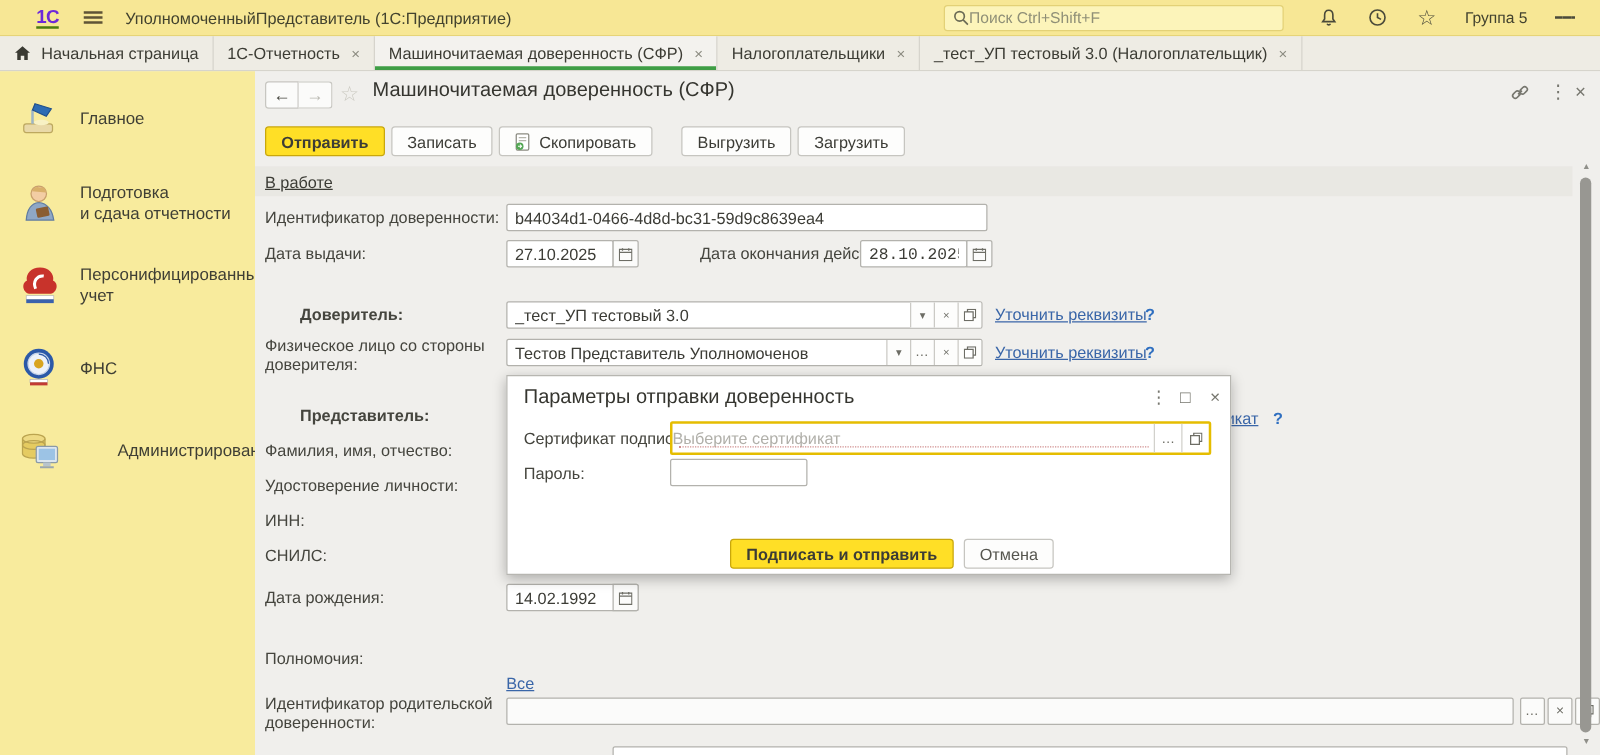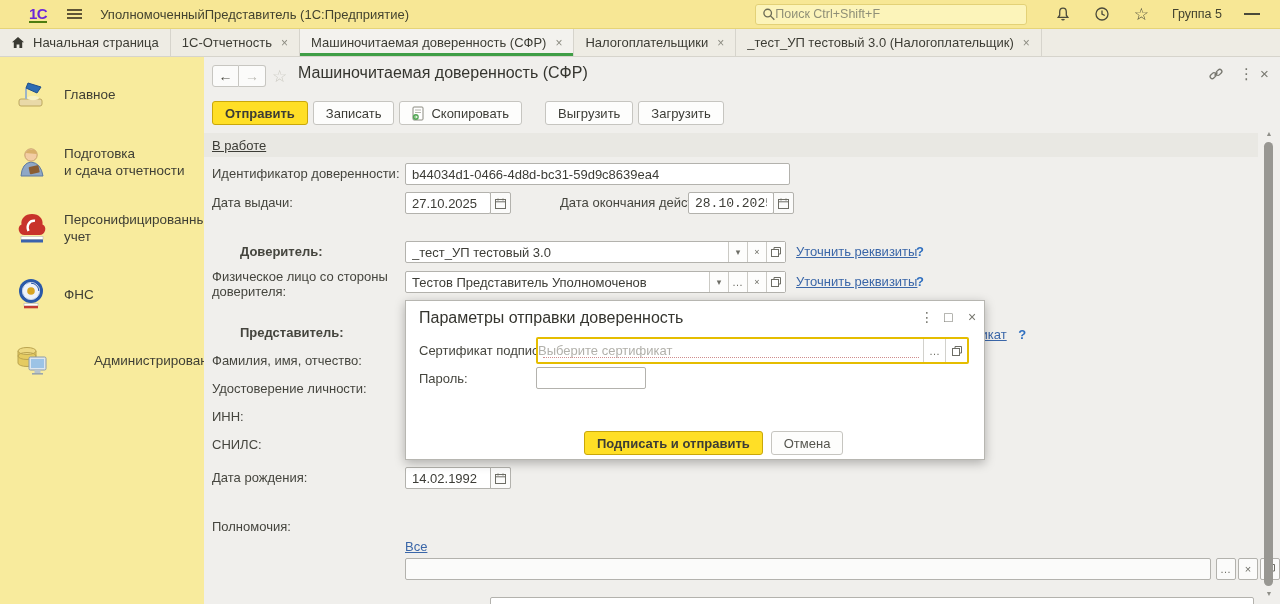--- a/index.html
+++ b/index.html
@@ -332,20 +332,21 @@
         <rect x="0.5" y="1.5" width="10" height="9" fill="none" stroke="#6d6d65"></rect>
         <line x1="0.5" y1="3.8" x2="10.5" y2="3.8" stroke="#6d6d65"></line>
         <line x1="3" y1="0.5" x2="3" y2="2.5" stroke="#6d6d65"></line>
         <line x1="8" y1="0.5" x2="8" y2="2.5" stroke="#6d6d65"></line>
       </svg>
   </div>
 
   <div class="flabel" style="top:462px;">Полномочия:</div>
   <a class="link" style="position:absolute; left:201px; top:462px;margin-top:20px;">Все</a>
 
+  <div class="flabel" style="top:498px;">Идентификатор родительской доверенности:</div>
   <input class="inp" style="left: 201px; top: 501px; width: 806px; background: rgb(251, 251, 250);" readonly="">
   <div class="mini-btn" style="left:1012px; top:501px; font-size:11px; letter-spacing:1px;">…</div>
   <div class="mini-btn" style="left:1034px; top:501px;">×</div>
   <div class="mini-btn" style="left:1056px; top:501px;">
     <svg width="10" height="10" viewBox="0 0 10 10">
         <rect x="0.5" y="2.5" width="7" height="7" fill="#fff" stroke="#6d6d65"></rect>
         <path d="M3 2.5 L3 0.5 L9.5 0.5 L9.5 7 L7.5 7" fill="none" stroke="#6d6d65"></path>
       </svg>
   </div>
 

